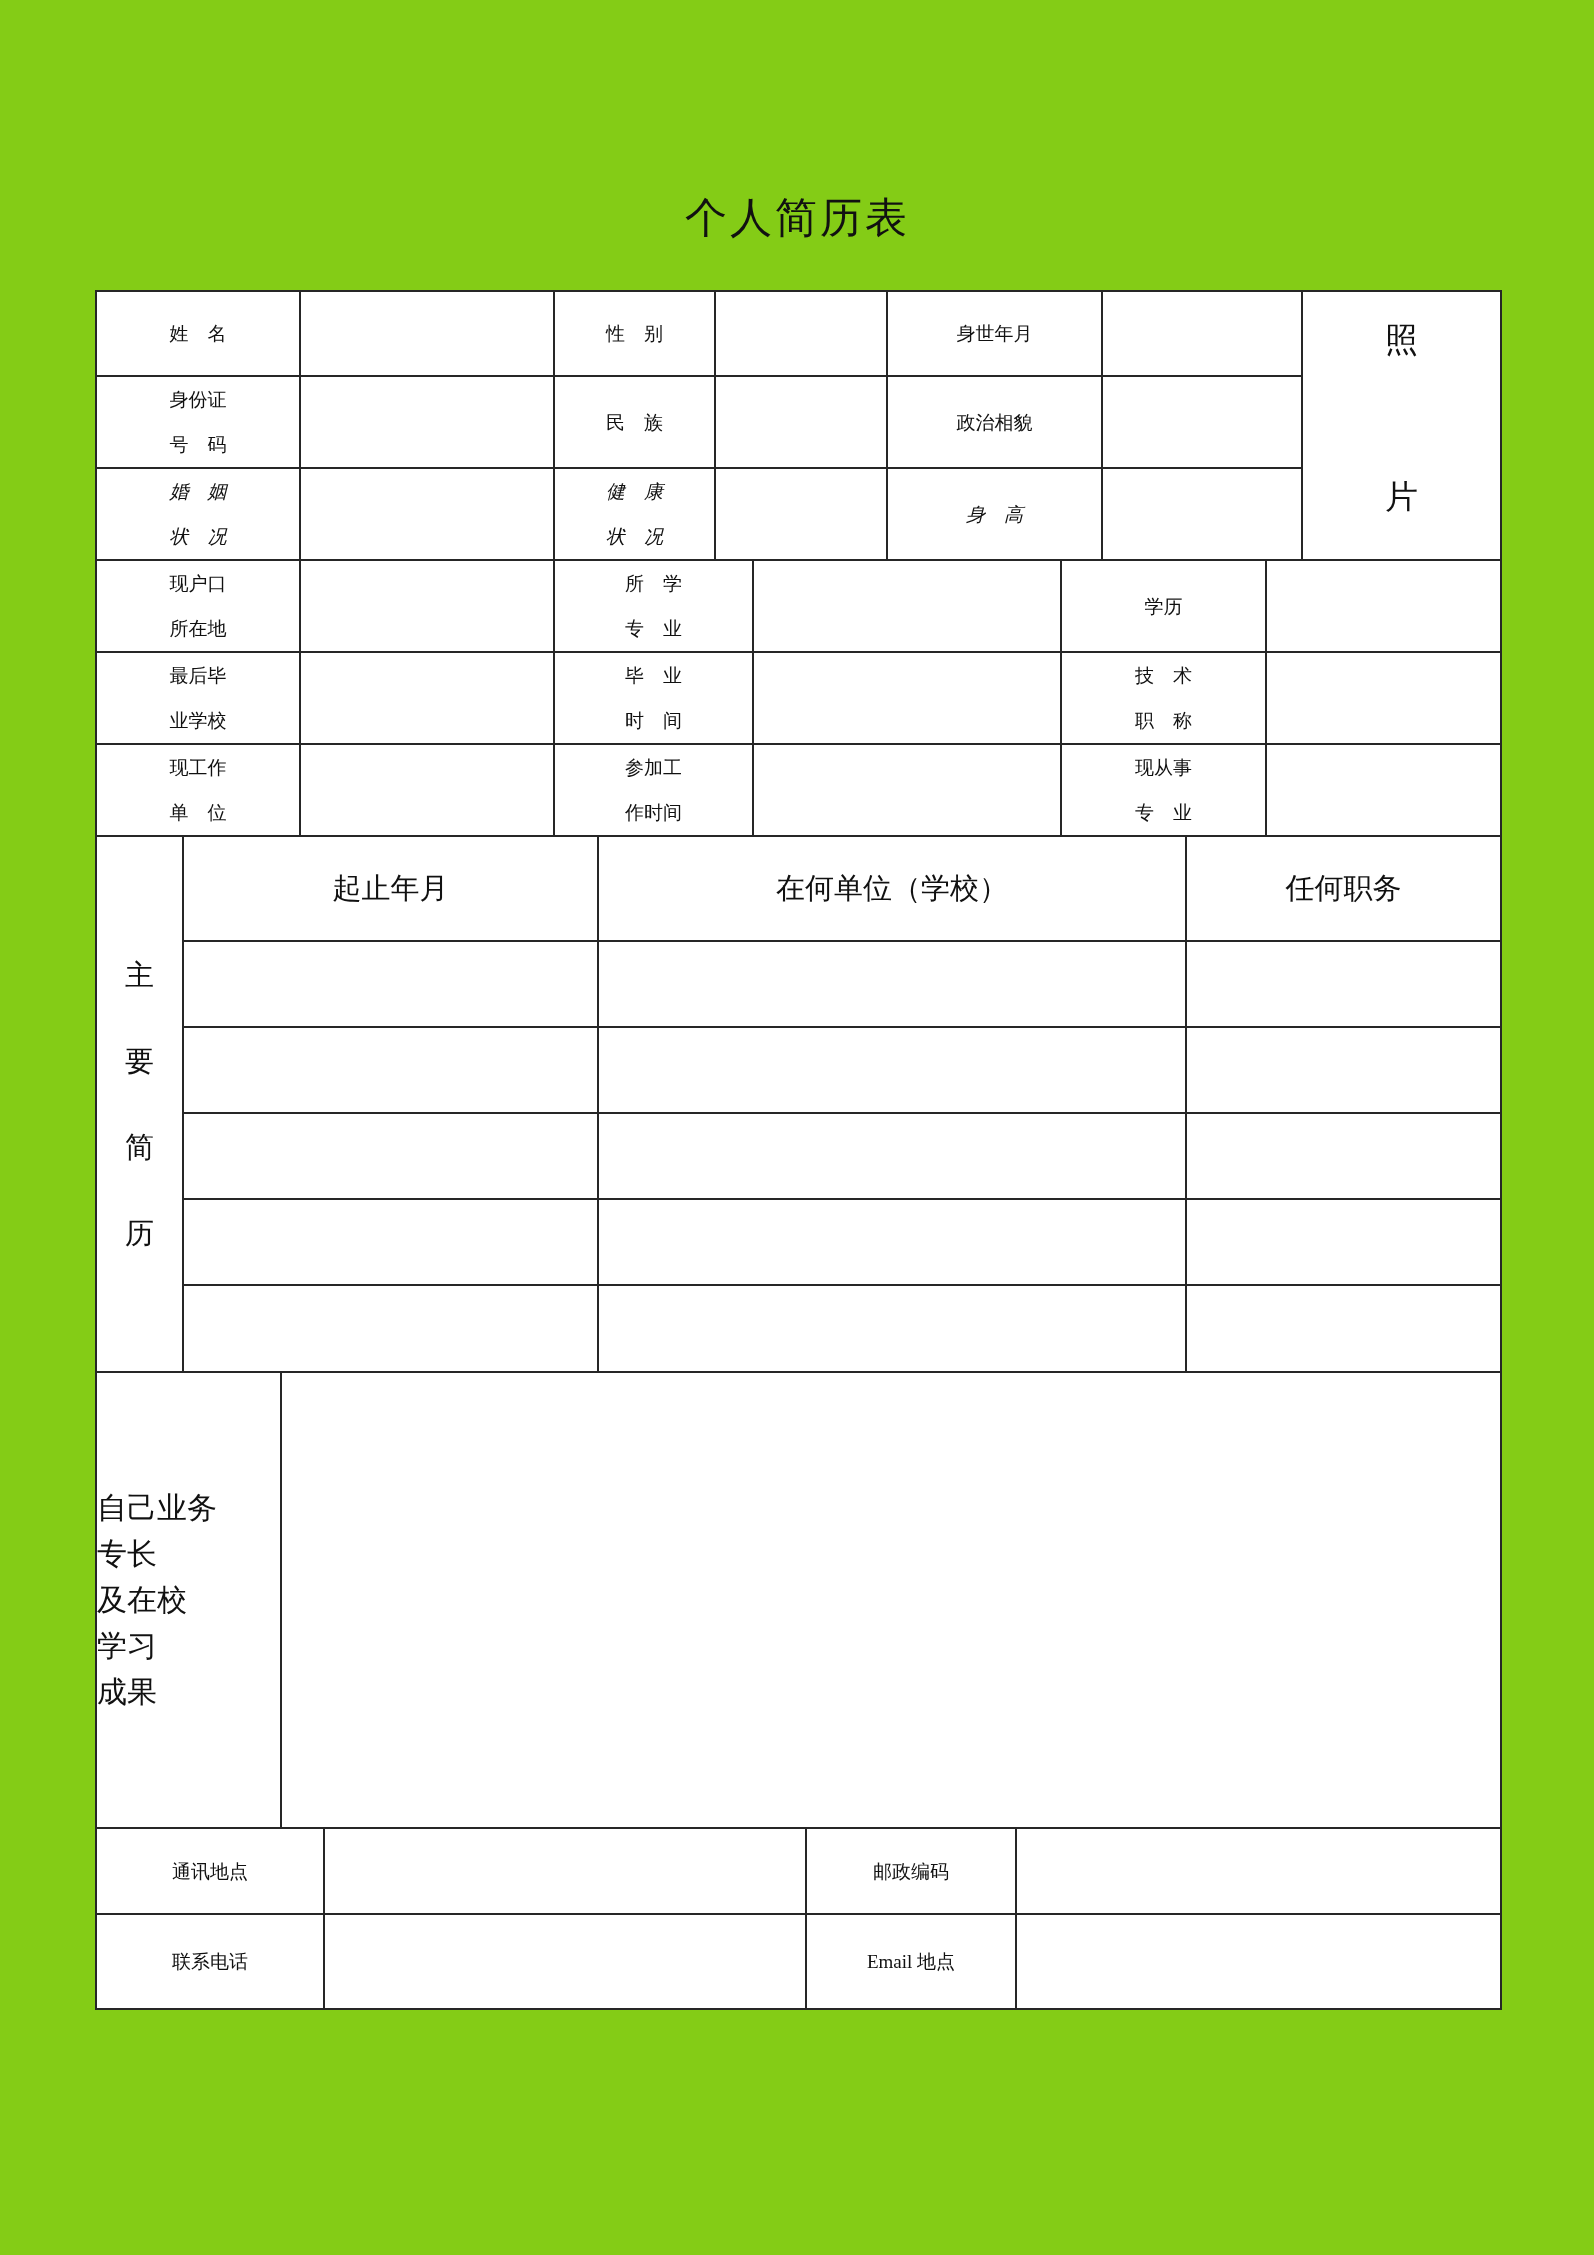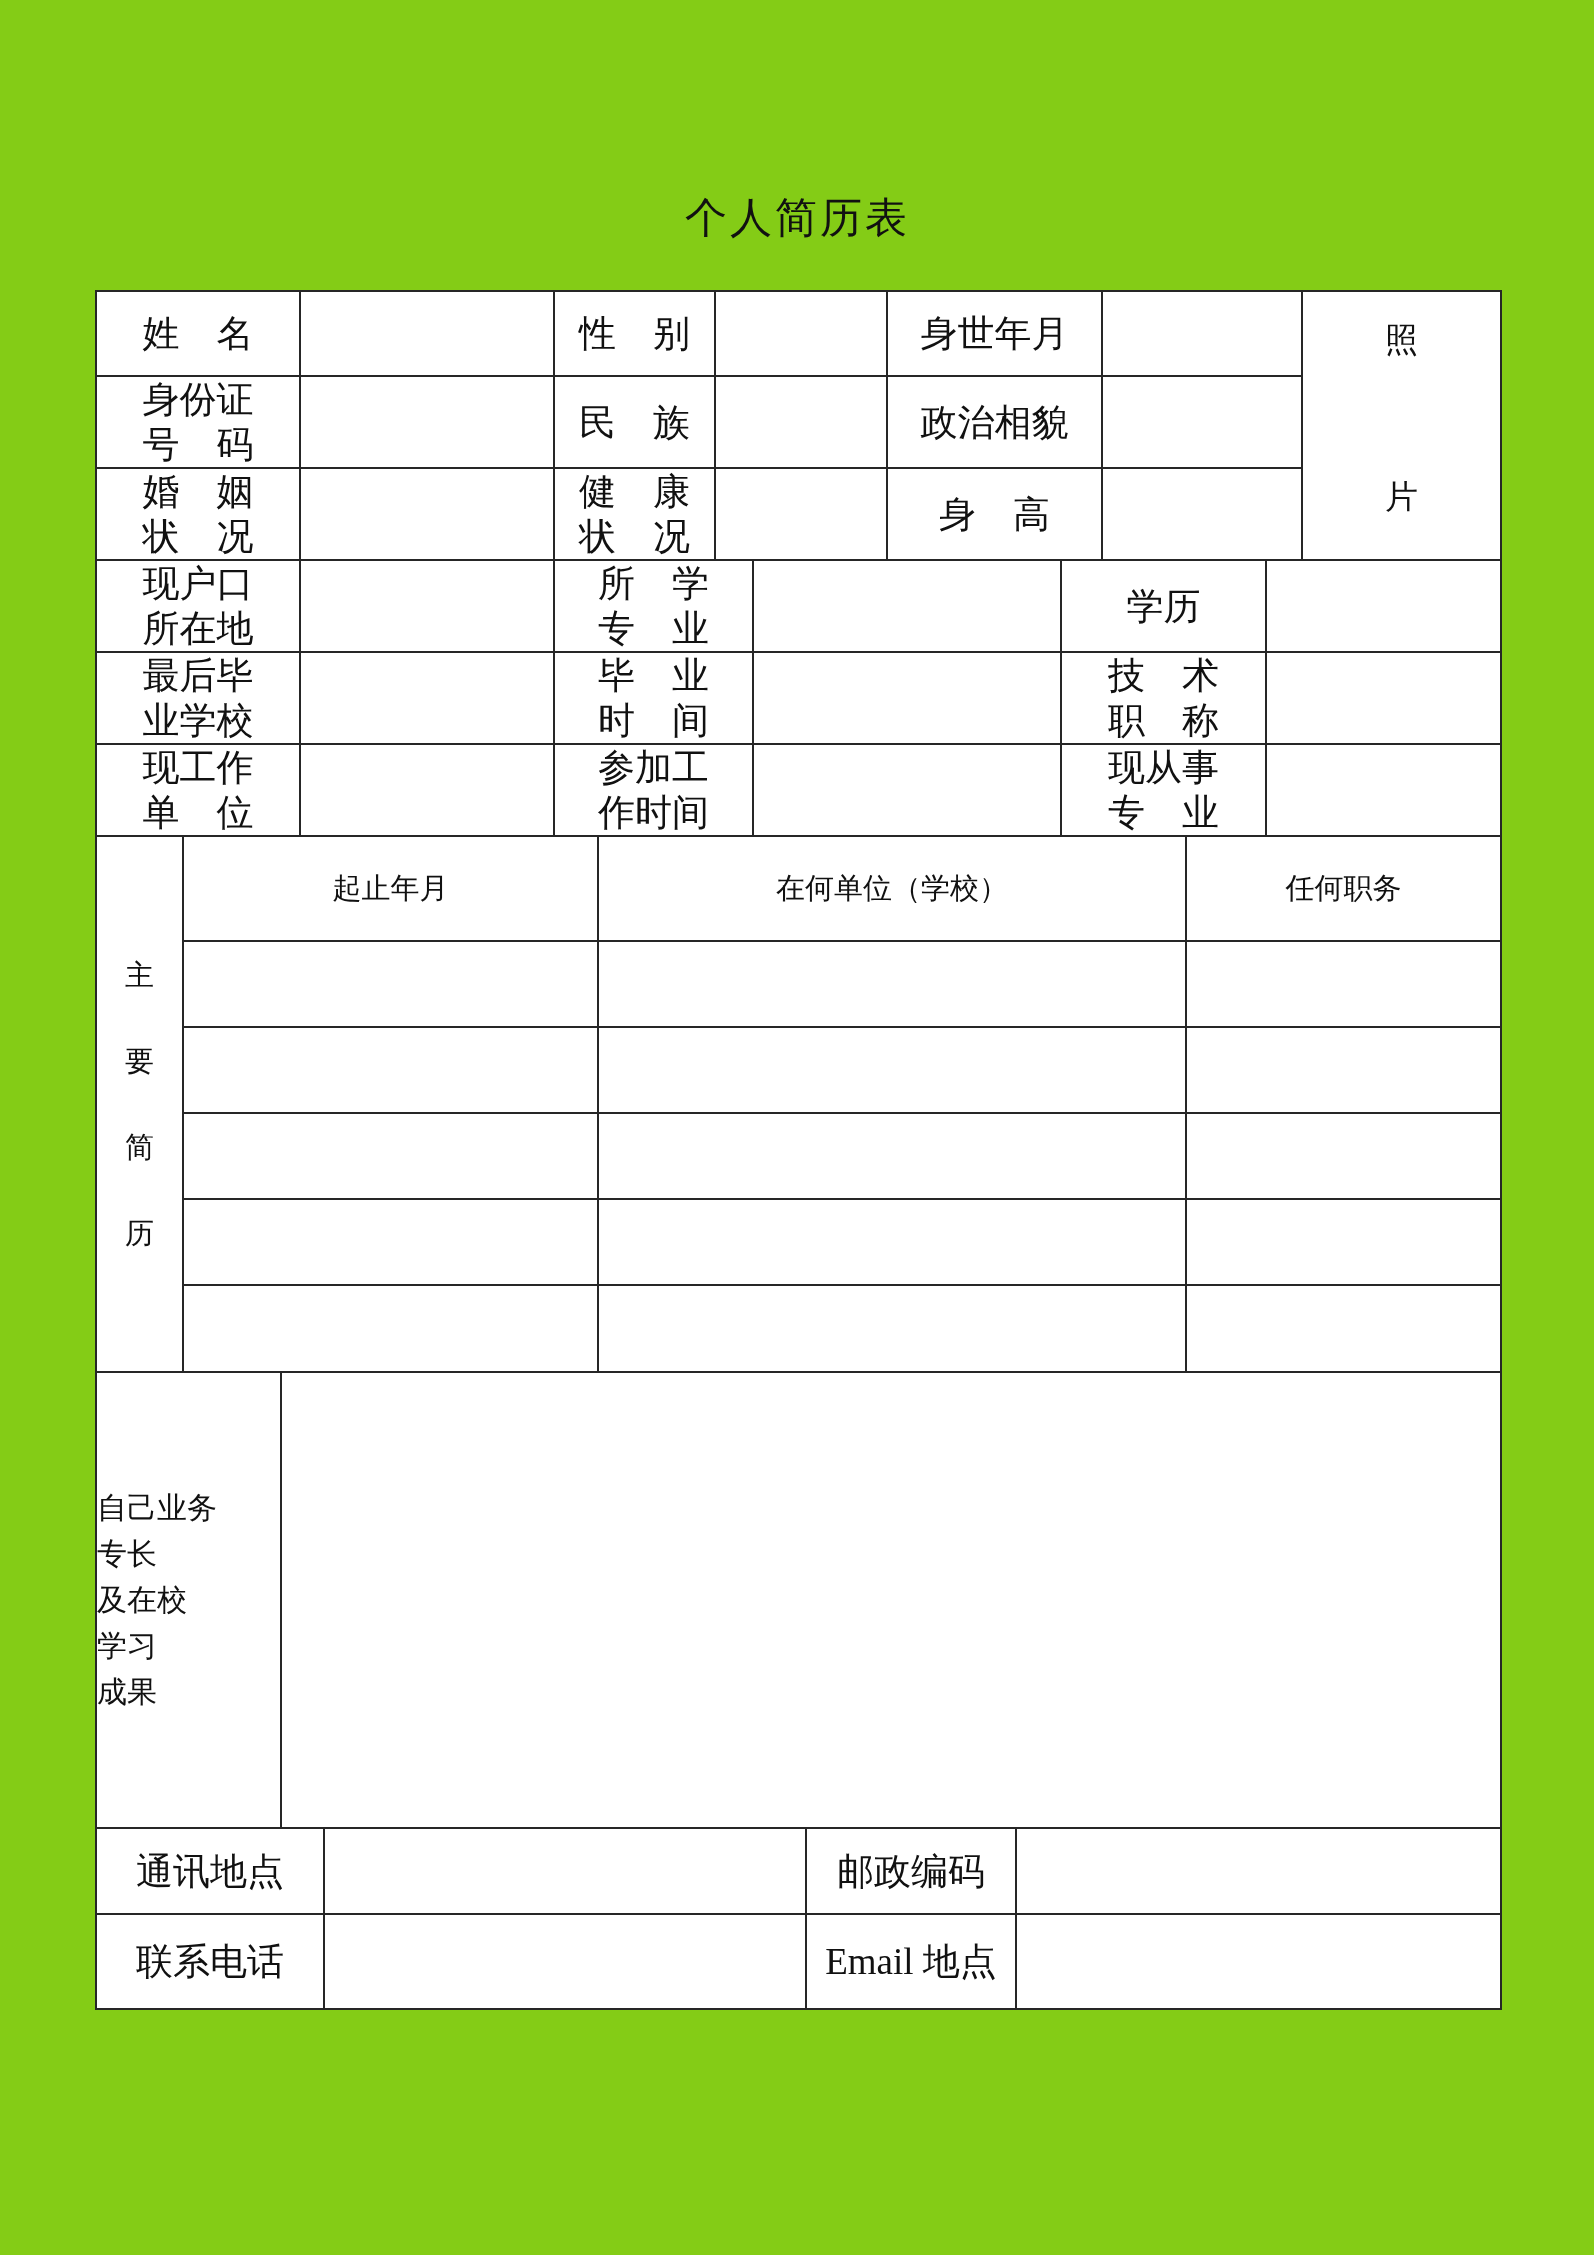--- a/index.html
+++ b/index.html
@@ -16,25 +16,25 @@
     text-align:center;
     font-size:42px;
     letter-spacing:3px;
     font-weight:400;
     margin:0 0 44px 0;
     white-space:nowrap;
   }
   table { border-collapse:collapse; table-layout:fixed; width:1405px; background:#ffffff; }
   table.follow { margin-top:-2px; }
   td, th { border:2px solid #262626; padding:0; font-weight:normal; vertical-align:middle; }
-  .lab { text-align:center; font-size:37px; line-height:45px; }
+  .lab { text-align:center; font-size:19px; line-height:45px; }
   .lab div { white-space:pre; }
   .hdr { text-align:center; font-size:29px;border-radius:9px; }
   
-  .rA1 { height:85px; } .rA2 { height:90px; } .rA3 { height:90px; }
+  .rA1 { height:85px; } .rA2 { height:90px; } .rA3 { height:90px;font-style:italic; }
   .rB1 { height:90px; } .rB2 { height:88px; } .rB3 { height:90px; }
   .rC0 { height:105px; } .rC  { height:86px; } .rCl { height:87px; }
   .rD  { height:456px; }
   .rE1 { height:86px; }  .rE2 { height:95px; }
   
   .photoInner {
     height:260px; box-sizing:border-box;
     display:flex; flex-direction:column; align-items:center; justify-content:space-between;
     padding:22px 0 36px 0;
     font-size:33px;

